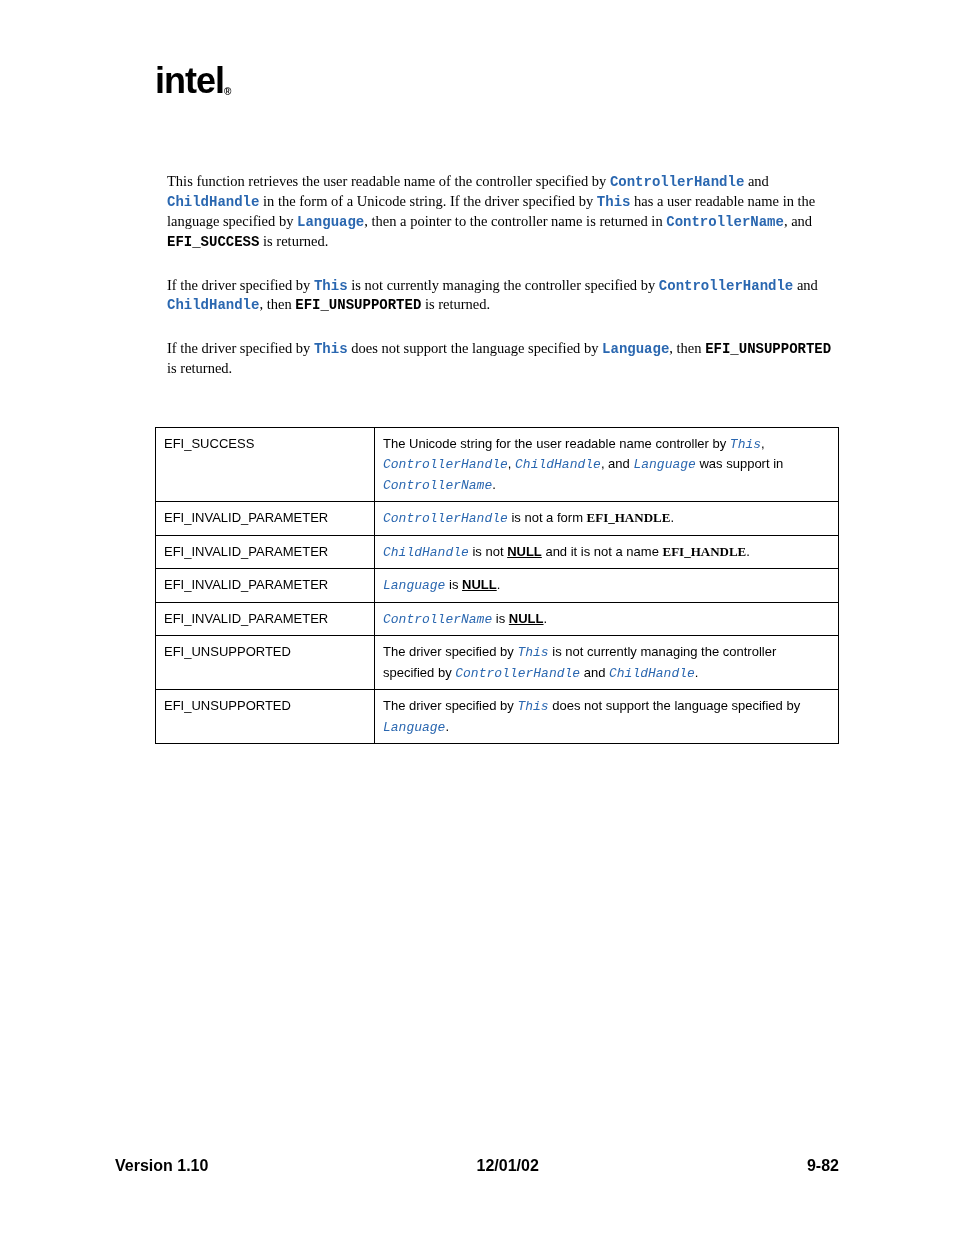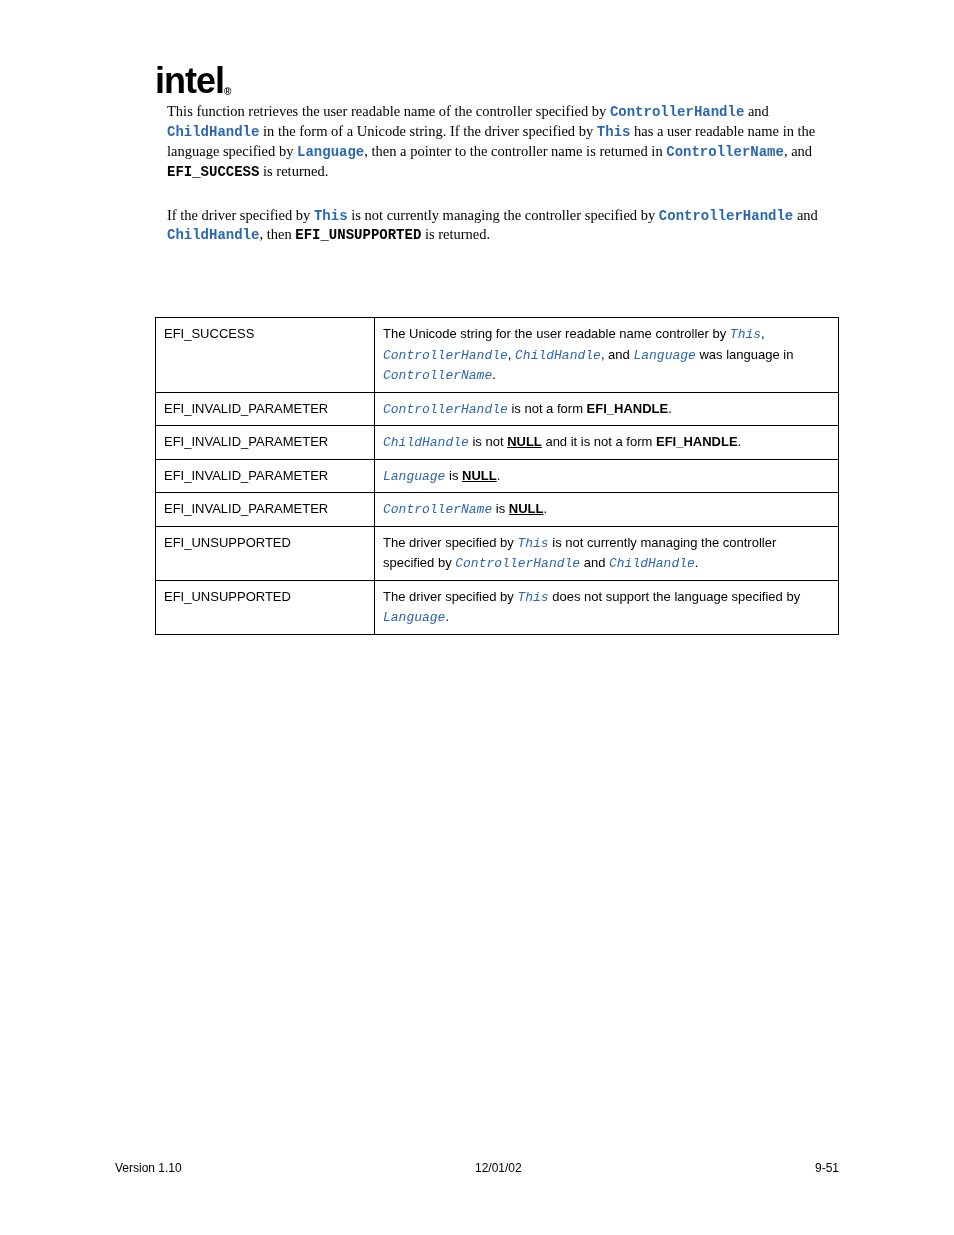--- a/index.html
+++ b/index.html
@@ -16,20 +16,21 @@
   }
   .page {
     padding: 60px 115px 0 155px;
     box-sizing: border-box;
   }
   .logo {
     font-family: Arial, Helvetica, sans-serif;
     font-weight: bold;
     font-size: 36px;
     letter-spacing: -1px;
+    margin-bottom: 70px;
     position: relative;
     text-decoration: underline;
   }
   .logo-text { display:inline-block; }
   .logo .e {
     position: relative;
   }
   .logo .dot {
     position: absolute;
     font-size: 10px;
@@ -69,75 +70,79 @@
   table.status td.left {
     width: 202px;
     white-space: nowrap;
   }
   .it-code {
     font-family: "Courier New", Courier, monospace;
     font-style: italic;
     color: #2a67b0;
   }
   .tbl-code-bold {
-    font-family: Liberation Sans, sans-serif;
+    font-family: Liberation Serif, serif;
     font-weight: bold;
   }
   .tbl-bold {
     font-family: Arial, Helvetica, sans-serif;
     font-weight: bold;
     text-decoration: underline;
   }
   .footer {
     position: absolute;
     bottom: 60px;
     left: 115px;
     right: 115px;
     font-family: Arial, Helvetica, sans-serif;
-    font-size: 12px;
+    font-size: 16px;
     display: flex;
     justify-content: space-between;
+    font-weight: bold;
   }
 </style>
 </head>
 <body>
 
 <div class="page">
 
   <div class="logo"><span class="logo-text">int<span class="e">e</span>l</span><span class="dot">®</span></div>
 
   <div class="body-text">
     <p>
       <span>This function retrieves the user readable name of the controller specified by </span><span class="code">ControllerHandle</span><span> and </span><span class="code">ChildHandle</span><span> in the form of a Unicode string.  If the driver specified by </span><span class="code">This</span><span> has a user readable name in the language specified by </span><span class="code">Language</span><span>, then a pointer to the controller name is returned in </span><span class="code">ControllerName</span><span>, and </span><span class="code-black">EFI_SUCCESS</span><span> is returned.</span>
     </p>
     <div class="spacer"></div>
     <p>
       <span>If the driver specified by </span><span class="code">This</span><span> is not currently managing the controller specified by </span><span class="code">ControllerHandle</span><span> and </span><span class="code">ChildHandle</span><span>, then </span><span class="code-black">EFI_UNSUPPORTED</span><span> is returned.</span>
     </p>
     <div class="spacer"></div>
+    <p>
+      <span>If the driver specified by </span><span class="code">This</span><span> does not support the language specified by </span><span class="code">Language</span><span>, then </span><span class="code-black">EFI_UNSUPPORTED</span><span> is returned.</span>
+    </p>
   </div>
 
   <table class="status">
     <tbody>
         <tr>
       <td class="left">EFI_SUCCESS</td>
       <td>
-        <span>The Unicode string for the user readable name controller by </span><span class="it-code">This</span><span>, </span><span class="it-code">ControllerHandle</span><span>, </span><span class="it-code">ChildHandle</span><span>, and </span><span class="it-code">Language</span><span> was language in </span><span class="it-code">ControllerName</span><span>.</span>
+        <span>The Unicode string for the user readable name controller by </span><span class="it-code">This</span><span>, </span><span class="it-code">ControllerHandle</span><span>, </span><span class="it-code">ChildHandle</span><span>, and </span><span class="it-code">Language</span><span> was support in </span><span class="it-code">ControllerName</span><span>.</span>
       </td>
     </tr>
     <tr>
       <td class="left">EFI_INVALID_PARAMETER</td>
       <td>
         <span class="it-code">ControllerHandle</span><span> is not a form </span><span class="tbl-code-bold">EFI_HANDLE</span><span>.</span>
       </td>
     </tr>
     <tr>
       <td class="left">EFI_INVALID_PARAMETER</td>
       <td>
-        <span class="it-code">ChildHandle</span><span> is not </span><span class="tbl-bold">NULL</span><span> and it is not a form </span><span class="tbl-code-bold">EFI_HANDLE</span><span>.</span>
+        <span class="it-code">ChildHandle</span><span> is not </span><span class="tbl-bold">NULL</span><span> and it is not a name </span><span class="tbl-code-bold">EFI_HANDLE</span><span>.</span>
       </td>
     </tr>
     <tr>
       <td class="left">EFI_INVALID_PARAMETER</td>
       <td>
         <span class="it-code">Language</span><span> is </span><span class="tbl-bold">NULL</span><span>.</span>
       </td>
     </tr>
     <tr>
       <td class="left">EFI_INVALID_PARAMETER</td>
@@ -158,14 +163,14 @@
       </td>
     </tr>
   </tbody>
     </table>
 
 </div>
 
 <div class="footer">
   <span>Version 1.10</span>
   <span>12/01/02</span>
-  <span>9-51</span>
+  <span>9-82</span>
 </div>
 
 </body></html>

